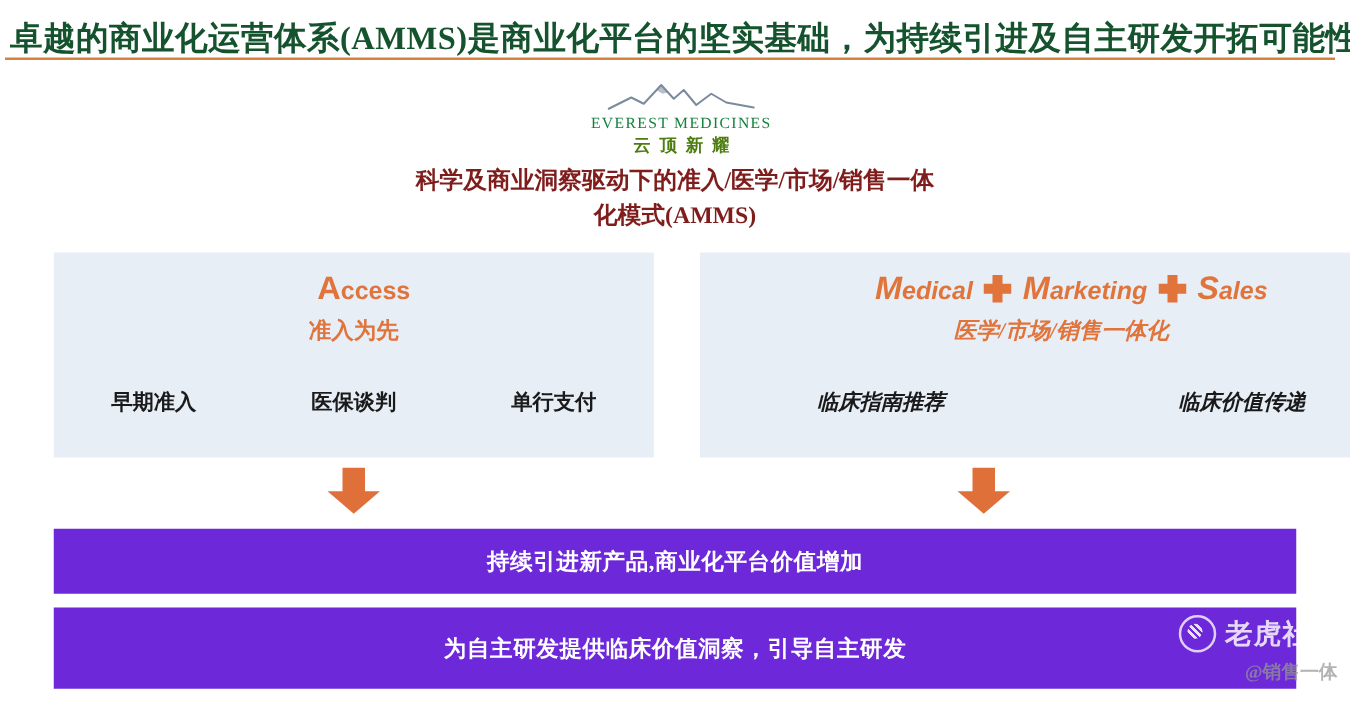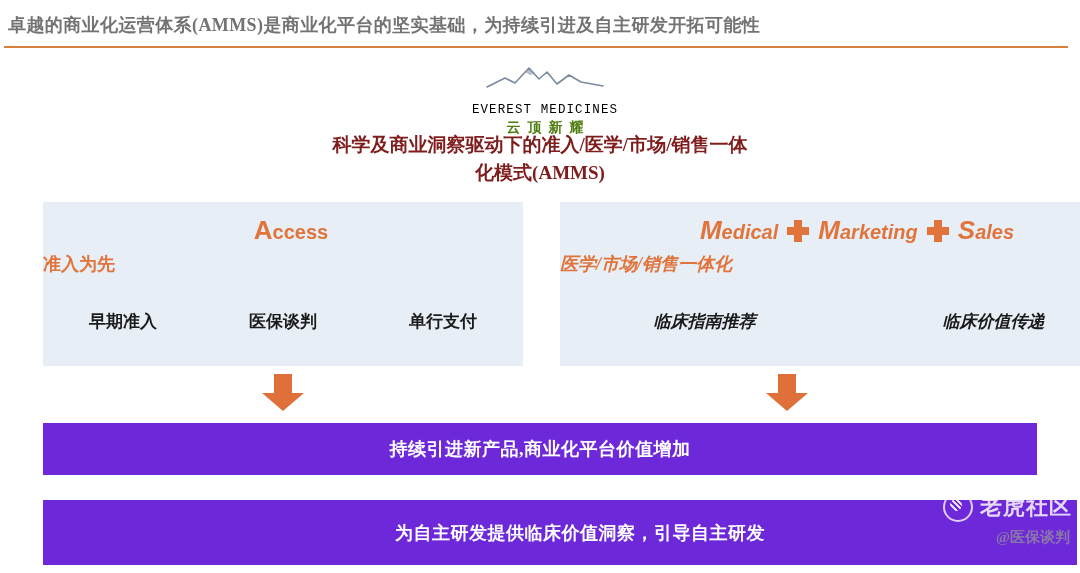--- a/index.html
+++ b/index.html
@@ -15,23 +15,23 @@
     font-family: "Liberation Serif", "DejaVu Serif", serif;
   }
 
   
   #slide-title {
     position: absolute;
     left: 8px;
     top: 13px;
     width: 1064px;
     font-family: "Liberation Serif", "DejaVu Serif", serif;
-    font-size: 18px;
-    font-weight: bold;
-    color: #737373;
+    font-size: 26px;
+    font-weight: bold;
+    color: #14532d;
     letter-spacing: 0.4px;
     white-space: nowrap;
   }
   #title-rule {
     position: absolute;
     left: 4px;
     top: 46px;
     width: 1064px;
     height: 2px;
     background: #d6813c;
@@ -44,25 +44,25 @@
     top: 62px;
     width: 150px;
     text-align: center;
     color: #6d7e91;
   }
   #logo-mountain {
     display: block;
     margin: 0 auto;
   }
   #logo-en {
-    font-family: Liberation Mono, monospace;
+    font-family: Liberation Serif, serif;
     font-size: 12.5px;
     letter-spacing: 1.1px;
-    color: #000000;
-    margin-top: 13px;
+    color: #15803d;
+    margin-top: 1px;
     white-space: nowrap;
   }
   #logo-cn {
     font-family: "Liberation Serif", "DejaVu Serif", serif;
     font-size: 14px;
     font-weight: bold;
     letter-spacing: 7px;
     color: #4d7c0f;
     margin-top: 2px;
     padding-left: 7px;
@@ -114,20 +114,21 @@
   }
   .plus-icon::before, .plus-icon::after {
     content: "";
     position: absolute;
     background: #e0743b;
   }
   .plus-icon::before { left: 7px; top: 0;   width: 8px;  height: 22px; }
   .plus-icon::after  { left: 0;   top: 7px; width: 22px; height: 8px; }
 
   .panel-cn {
+    text-align: center;
     margin-top: 9px;
     font-family: "Liberation Serif", "DejaVu Serif", serif;
     font-size: 18px;
     font-weight: bold;
     color: #e0743b;
     white-space: nowrap;
   }
 
   .panel-items {
     position: absolute;
@@ -173,21 +174,21 @@
     color: #ffffff;
     display: flex;
     align-items: center;
     justify-content: center;
     font-family: "Liberation Serif", "DejaVu Serif", serif;
     font-size: 18px;
     font-weight: bold;
     letter-spacing: 0.5px;
   }
   #banner-one { top: 423px; height: 52px; }
-  #banner-two { top: 500px; height: 65px; padding-left: 40px; }
+  #banner-two { top: 486px; height: 65px; }
 
   
   #watermark {
     position: absolute;
     right: 8px;
     top: 492px;
     width: 180px;
     text-align: right;
     pointer-events: none;
   }
@@ -293,14 +294,14 @@
 </svg>
 
 <div class="banner" id="banner-one">持续引进新产品,商业化平台价值增加</div>
 <div class="banner" id="banner-two">为自主研发提供临床价值洞察，引导自主研发</div>
 
 <div id="watermark">
   <div id="wm-row">
     <div id="wm-logo"></div>
     <div id="wm-name">老虎社区</div>
   </div>
-  <div id="wm-handle">@医保谈判</div>
+  <div id="wm-handle">@销售一体</div>
 </div>
 
 </body></html>

